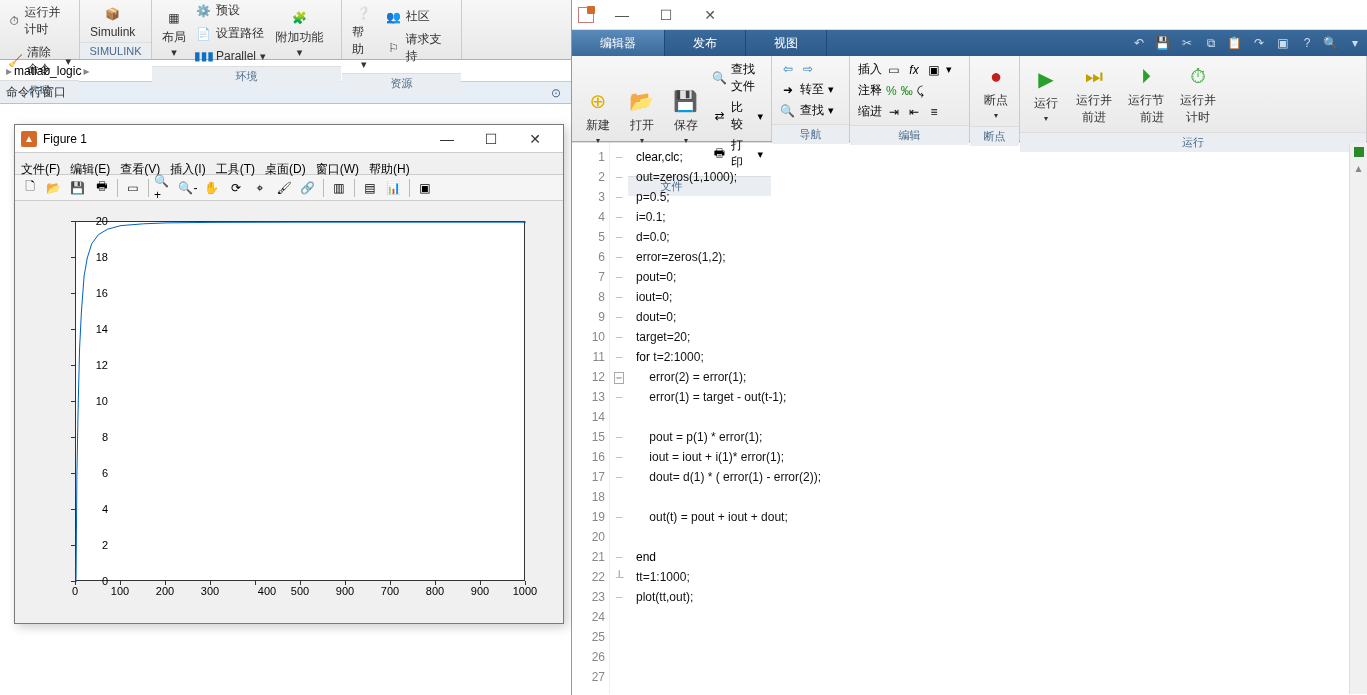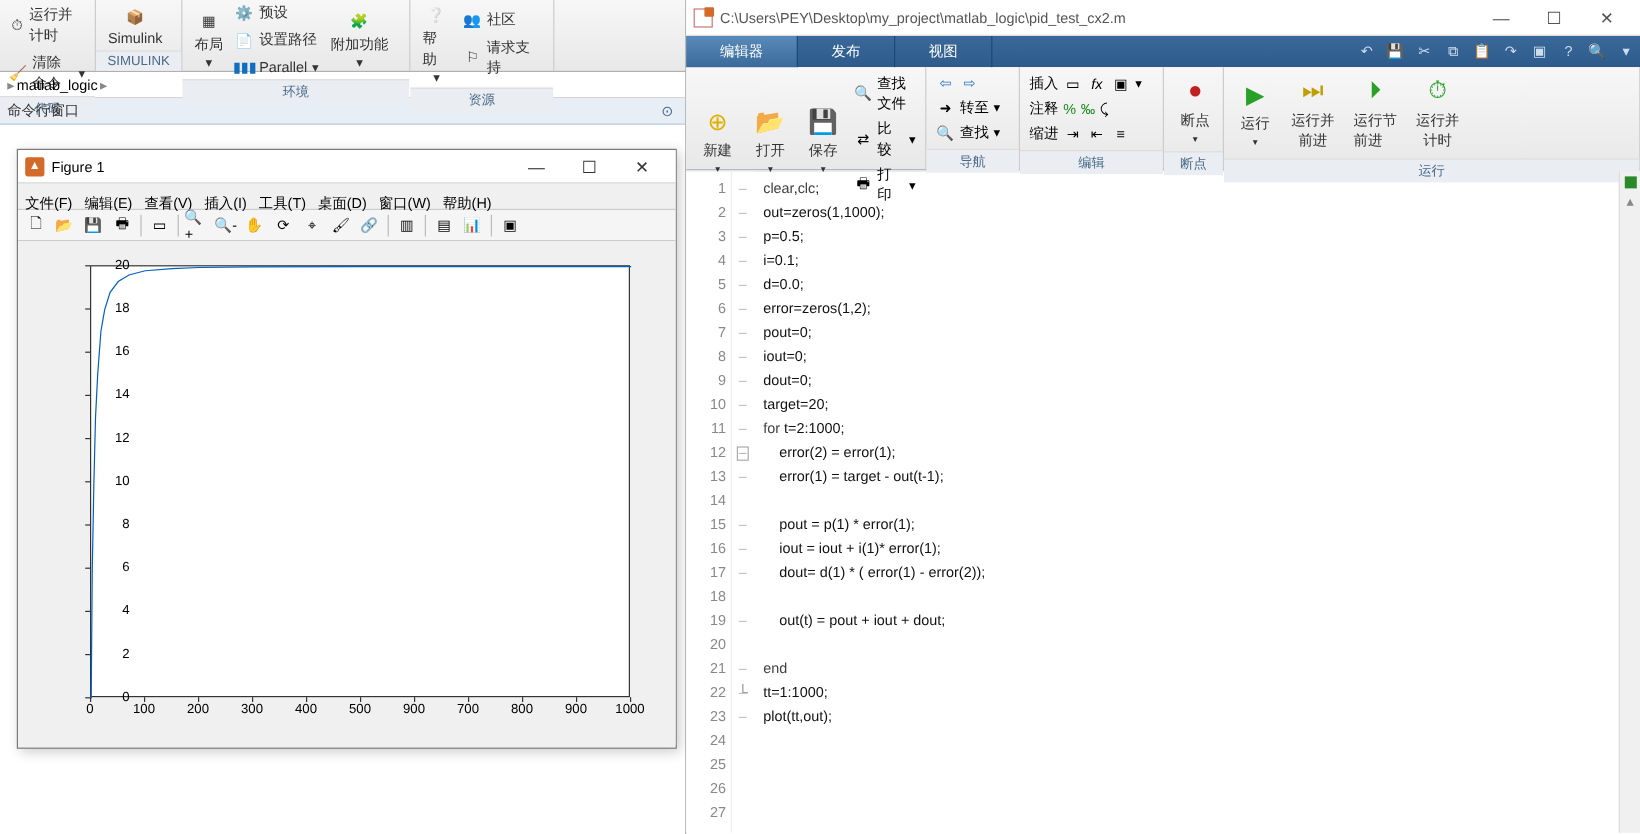--- a/index.html
+++ b/index.html
@@ -71,21 +71,21 @@
 .ed-smallcol { display: flex; flex-direction: column; gap: 2px; }
 .ed-small { display: flex; align-items: center; gap: 4px; font-size: 11px; padding: 1px 2px; cursor: pointer; }
 .ed-small .si { width: 16px; height: 16px; display:flex;align-items:center;justify-content:center; }
 
 .ed-code { display: flex; height: 552px; background: #fff; border-top: 1px solid #ddd; }
 .gutter { width: 38px; background: #fff; text-align: right; padding: 4px 4px 0 0; color: #888; font-family: "Consolas","Courier New",monospace; font-size: 13px; line-height: 20px; border-right: 1px solid #eee; }
 .gutter .gline { height: 20px; }
 .foldcol { width: 18px; background: #fff; padding-top: 4px; font-family: monospace; font-size: 11px; color: #888; line-height: 20px; text-align: center; }
 .foldcol .dash { color: #bbb; }
 .codecol { flex: 1; padding: 4px 0 0 8px; font-family: "Consolas","Courier New",monospace; font-size: 13px; line-height: 20px; color: #111; white-space: pre; overflow: auto; }
-.codecol .kw { color: #404040; }
+.codecol .kw { color: #000000; }
 .rightscroll { width: 18px; background: #f0f0f0; border-left: 1px solid #ddd; position: relative; }
 .rightscroll .sq { position:absolute; top:4px; right:3px; width:10px; height:10px; background:#2a8a2a; }
 .rightscroll .up { position:absolute; top:18px; left:0; right:0; text-align:center; color:#888; }
 
 svg { overflow: visible; }
 </style>
 </head>
 <body>
 
 <div class="matlab-left">
@@ -232,42 +232,41 @@
       </div>
     <div id="xtick-container">
         <div class="xtick" style="left: 60px;">0</div>
         <div class="xtickline" style="left: 60px;"></div>
         <div class="xtick" style="left: 105px;">100</div>
         <div class="xtickline" style="left: 105px;"></div>
         <div class="xtick" style="left: 150px;">200</div>
         <div class="xtickline" style="left: 150px;"></div>
         <div class="xtick" style="left: 195px;">300</div>
         <div class="xtickline" style="left: 195px;"></div>
-        <div class="xtick" style="left: 240px;">400</div>
+        <div class="xtick" style="left: 252px;">400</div>
         <div class="xtickline" style="left: 240px;"></div>
         <div class="xtick" style="left: 285px;">500</div>
         <div class="xtickline" style="left: 285px;"></div>
         <div class="xtick" style="left: 330px;">900</div>
         <div class="xtickline" style="left: 330px;"></div>
         <div class="xtick" style="left: 375px;">700</div>
         <div class="xtickline" style="left: 375px;"></div>
         <div class="xtick" style="left: 420px;">800</div>
         <div class="xtickline" style="left: 420px;"></div>
         <div class="xtick" style="left: 465px;">900</div>
         <div class="xtickline" style="left: 465px;"></div>
         <div class="xtick" style="left: 510px;">1000</div>
         <div class="xtickline" style="left: 510px;"></div>
       </div>
   </div>
 </div>
 
 <div class="editor-right">
   <div class="ed-titlebar">
     <span class="eicon"></span>
-    <span class="etitle">C:\Users\PEY\Desktop\my_project\matlab_logic\pid_test_cx2.m</span>
     <span class="winbtn">—</span>
     <span class="winbtn">☐</span>
     <span class="winbtn">✕</span>
   </div>
   <div class="ed-tabs">
     <div class="ed-tab active">
         <span>编辑器</span>
       </div>
     <div class="ed-tab">
         <span>发布</span>
@@ -309,20 +308,21 @@
           </div>
         <div class="ed-smallcol">
           <div class="ed-small">
               <span class="si">🔍</span>
               <span>查找文件</span>
             </div>
           <div class="ed-small"><span class="si">⇄</span><span>比较</span> ▾</div>
           <div class="ed-small"><span class="si">🖶</span><span>打印</span> ▾</div>
         </div>
       </div>
+      <div class="ribbon-grouplabel">文件</div>
     </div>
 
     <div class="ribbon-group" style="width:78px">
       <div class="ribbon-buttons">
         <div class="ed-smallcol">
           <div class="ed-small">
               <span class="si" style="color:#2a7ac0">⇦</span>
               <span class="si" style="color:#2a7ac0">⇨</span>
             </div>
           <div class="ed-small"><span class="si">➜</span><span>转至</span> ▾</div>
@@ -371,21 +371,21 @@
             <span>运行</span>
             <span style="font-size:8px">▾</span>
           </div>
         <div class="ed-rbtn">
             <span class="ed-rbtn-icon" style="color:#c0a000">⏭</span>
             <span style="white-space:pre-line;text-align:center">运行并
 前进</span>
           </div>
         <div class="ed-rbtn">
             <span class="ed-rbtn-icon" style="color:#2aa02a">⏵</span>
-            <span style="white-space:pre-line;text-align:left">运行节
+            <span style="white-space:pre-line;text-align:right">运行节
 前进</span>
           </div>
         <div class="ed-rbtn">
             <span class="ed-rbtn-icon" style="color:#2aa02a">⏱</span>
             <span style="white-space:pre-line;text-align:center">运行并
 计时</span>
           </div>
       </div>
       <div class="ribbon-grouplabel">运行</div>
     </div>

